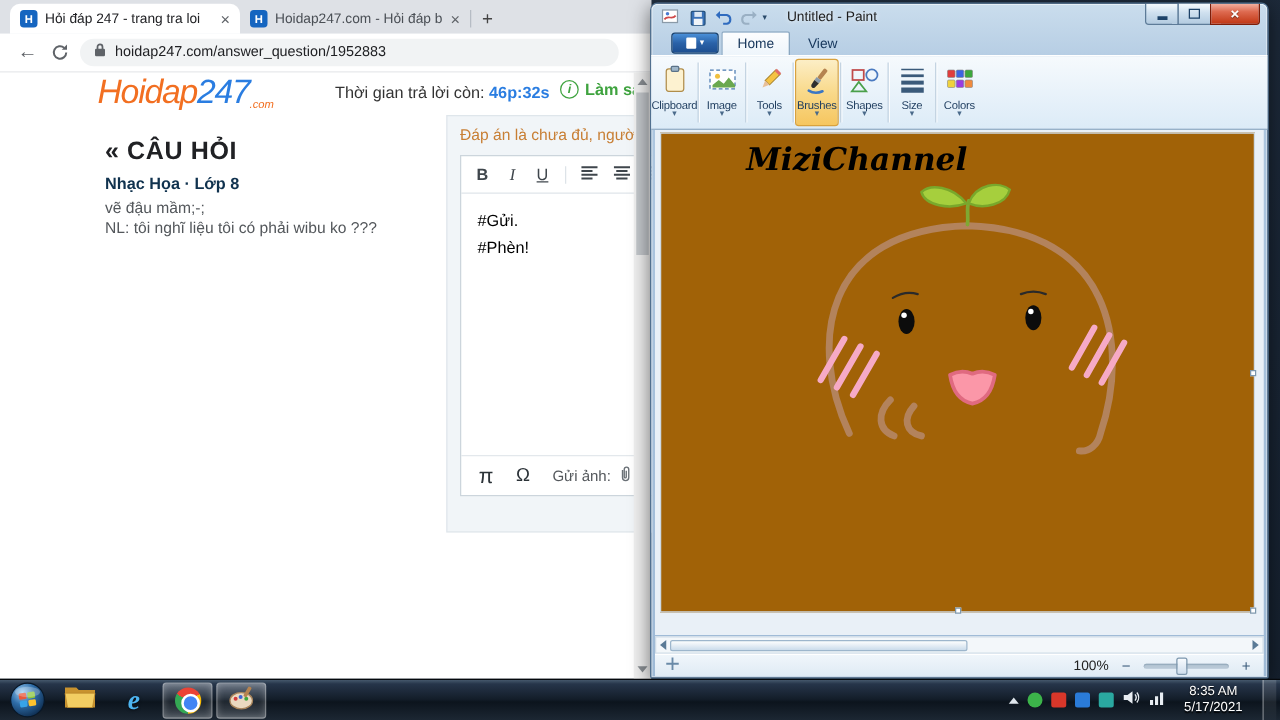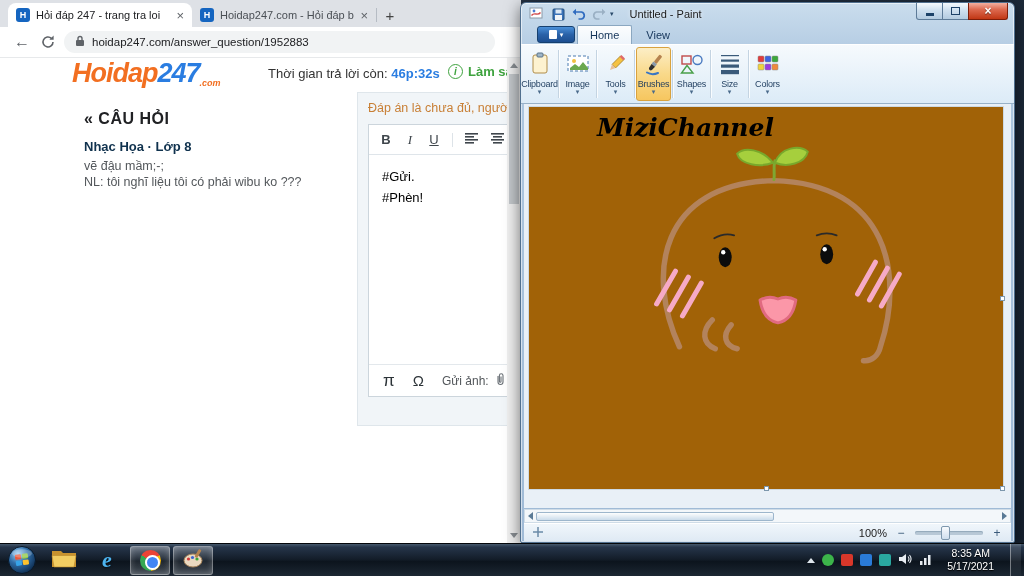--- a/index.html
+++ b/index.html
@@ -23,31 +23,31 @@
        color:#444;font-size:15px}
   .navbar{height:31px;background:#fff;display:flex;align-items:center;gap:6px;
        padding:0 10px 0 12px;border-bottom:1px solid #e7e9eb}
   .nav-back{color:#5f6368;font-size:16px;width:20px;text-align:center;line-height:1}
   .nav-refresh{width:20px;display:flex;justify-content:center}
   .addr{flex:1;height:22px;background:#f1f3f4;border-radius:11px;display:flex;
        align-items:center;gap:7px;padding:0 11px;margin-right:16px}
   .addr .url{font-size:11.5px;color:#202124;white-space:nowrap}
 
   
-  .logo{position:absolute;left:72px;top:58px;font-size:27px;font-weight:bold;
+  .logo{position:absolute;left:78px;top:58px;font-size:27px;font-weight:normal;
         font-style:italic;letter-spacing:-1px;white-space:nowrap}
   .logo .l1{color:#f26f21}.logo .l2{color:#2a7de1}
   .logo .lcom{display:inline-block;font-size:9px;color:#f26f21;transform:translateY(4px);letter-spacing:0}
   .timer{position:absolute;left:268px;top:66px;font-size:13px;color:#333;white-space:nowrap}
   .timer .tv{color:#2a7de1;font-weight:bold}
   .help{position:absolute;left:448px;top:64px;display:flex;align-items:center;gap:5px;
         color:#3fa33f;font-weight:600;font-size:13px;white-space:nowrap}
   .i-circle{width:15px;height:15px;border:1.5px solid #3fa33f;border-radius:50%;font-size:10px;
         font-style:italic;display:flex;align-items:center;justify-content:center;flex:none}
-  .q-head{position:absolute;left:84px;top:110px;font-size:16px;font-weight:bold;color:#202124;letter-spacing:.5px}
+  .q-head{position:absolute;left:84px;top:110px;font-size:20px;font-weight:bold;color:#202124;letter-spacing:.5px}
   .q-subject{position:absolute;left:84px;top:139px;font-size:13px;font-weight:bold;color:#10324e}
   .q-lines{position:absolute;left:84px;top:158px;font-size:12.5px;color:#53575b;line-height:16px}
 
   .answer-panel{position:absolute;left:357px;top:92px;width:222px;height:334px;
         background:#f1f5f8;border:1px solid #dfe6eb;padding:8px 0 0 10px}
   .answer-note{font-size:12.5px;color:#c87f35;white-space:nowrap}
   .editor{position:absolute;left:10px;top:31px;width:201px;height:273px;background:#fff;
         border:1px solid #ccd5dc}
   .ed-toolbar{height:30px;border-bottom:1px solid #dfe5ea;display:flex;align-items:center;
         gap:12px;padding:0 11px}

